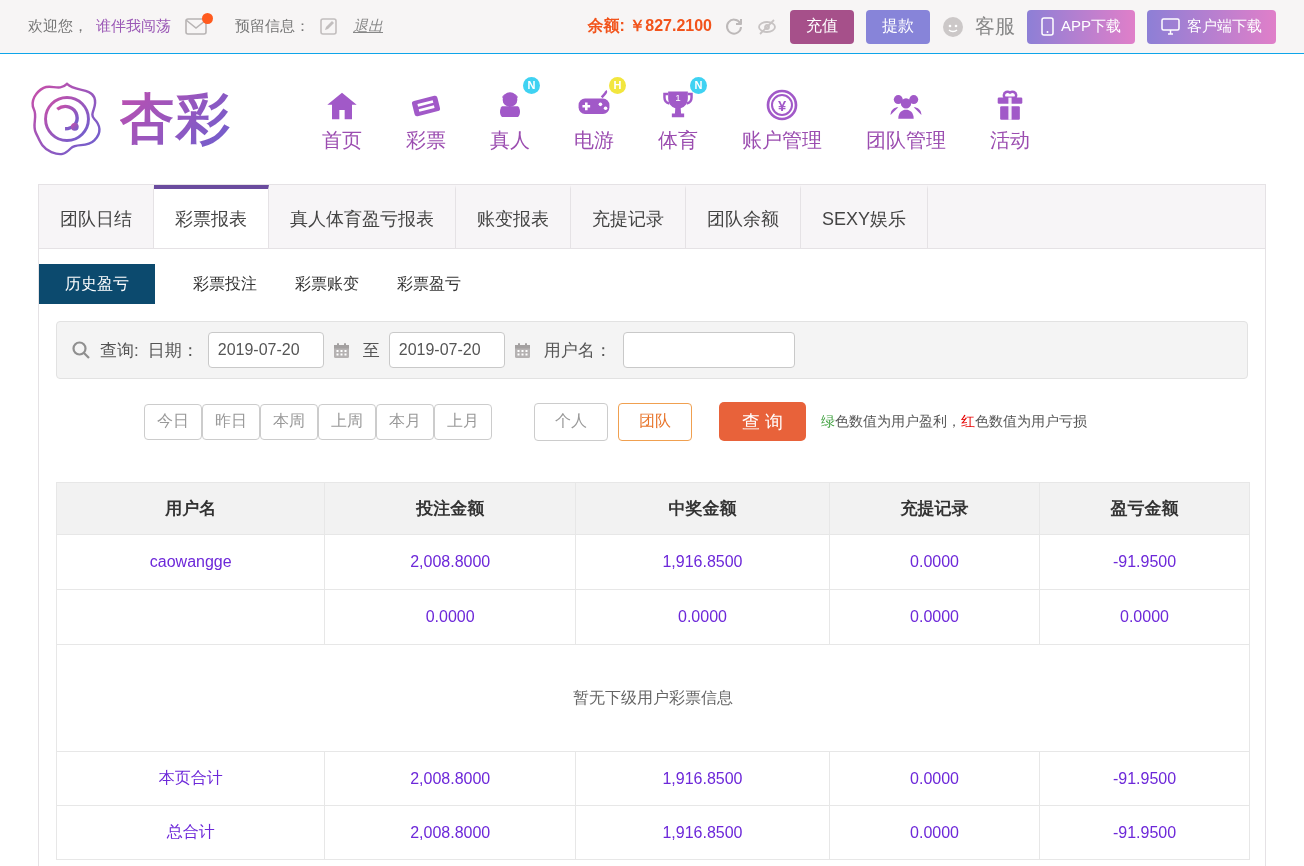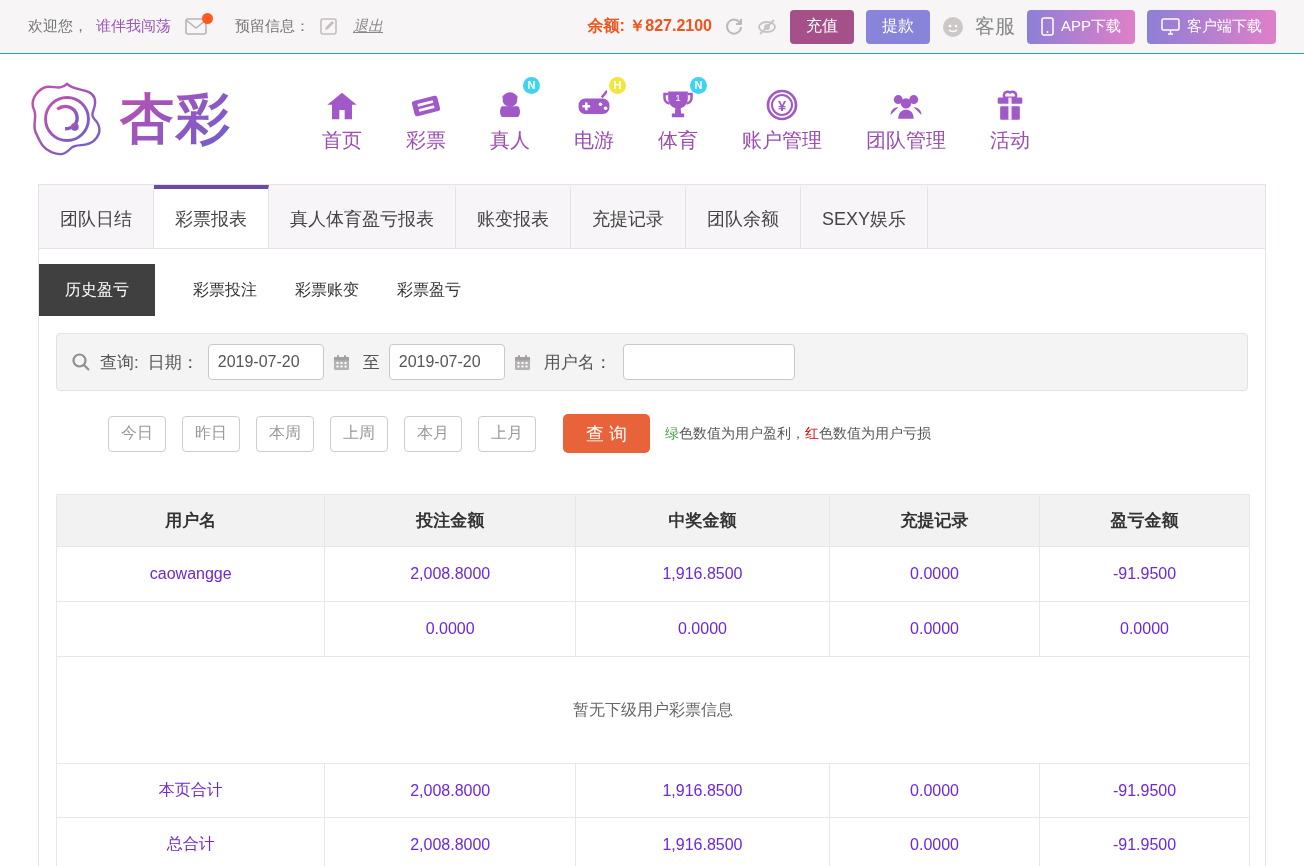--- a/index.html
+++ b/index.html
@@ -52,35 +52,35 @@
   
   .card { margin-left:38px; width:1228px; min-height:690px; background:#fff;
     border:1px solid #e5e2e5; border-bottom:none; }
   .tabstrip { display:flex; background:#f7f5f7; border-bottom:1px solid #e5e2e5; height:64px; }
   .tab { padding:0 21px; font-size:18px; color:#444; border-right:1px solid #e5e2e5;
     border-top:4px solid transparent; display:flex; align-items:center; cursor:pointer; }
   .tab.active { background:#fff; border-top-color:#6a4b9e; }
 
   .subtabs { display:flex; align-items:center; margin-top:15px; gap:38px; }
   .subtab { font-size:16px; color:#333; cursor:pointer; }
-  .subtab.active { background:#404040; color:#fff; height:52px; display:flex;
+  .subtab.active { background:#0c4a6e; color:#fff; height:40px; display:flex;
     align-items:center; padding:0 26px; }
 
   .search-panel { margin:17px; height:58px; background:#f4f4f4; border:1px solid #e2e2e2;
     border-radius:4px; display:flex; align-items:center; padding:0 14px; gap:9px;
     font-size:17px; color:#555; }
   .search-panel .lbl { white-space:nowrap; }
   .inp { height:36px; border:1px solid #c9c9c9; border-radius:4px; background:#fff;
     font-size:16px; color:#555; padding:0 9px; font-family:inherit; }
   .inp.date { width:116px; }
   .inp.user { width:172px; margin-left:2px; }
   .cal { display:inline-flex; margin-right:4px; }
 
   .filters { display:flex; align-items:center; margin:23px 17px 0 17px; }
-  .quick { display:flex; gap:16px; margin-left:52px; }
+  .quick { display:flex; margin-left:88px; }
   .qbtn { height:36px; padding:0 12px; background:#fff; border:1px solid #ccc; border-radius:4px;
     color:#999; font-size:16px; cursor:pointer; font-family:inherit; }
   .scope { display:flex; gap:10px; margin-left:42px; }
   .sbtn { height:38px; padding:0 20px; background:#fff; border:1px solid #ccc; border-radius:4px;
     color:#999; font-size:16px; cursor:pointer; font-family:inherit; }
   .sbtn.active { border-color:#f0a050; color:#e8762d; }
   .btn-query { margin-left:27px; height:39px; padding:0 23px; background:#e8623a; border:none;
     border-radius:5px; color:#fff; font-size:18px; cursor:pointer; font-family:inherit; }
   .legend { margin-left:15px; font-size:14px; color:#555; }
   .legend .g { color:#3a9e3a; }
@@ -356,20 +356,24 @@
 
   <div class="filters">
     <div class="quick">
       <button class="qbtn">今日</button>
       <button class="qbtn">昨日</button>
       <button class="qbtn">本周</button>
       <button class="qbtn">上周</button>
       <button class="qbtn">本月</button>
       <button class="qbtn">上月</button>
     </div>
+    <div class="scope">
+      <button class="sbtn">个人</button>
+      <button class="sbtn active">团队</button>
+    </div>
     <button class="btn-query">查 询</button>
     <span class="legend"><span class="g">绿</span><span>色数值为用户盈利，</span><span class="r">红</span><span>色数值为用户亏损</span></span>
   </div>
 
   <table class="report">
     <colgroup>
       <col style="width:22.5%">
         <col style="width:21%">
         <col style="width:21.3%">
       <col style="width:17.6%">

